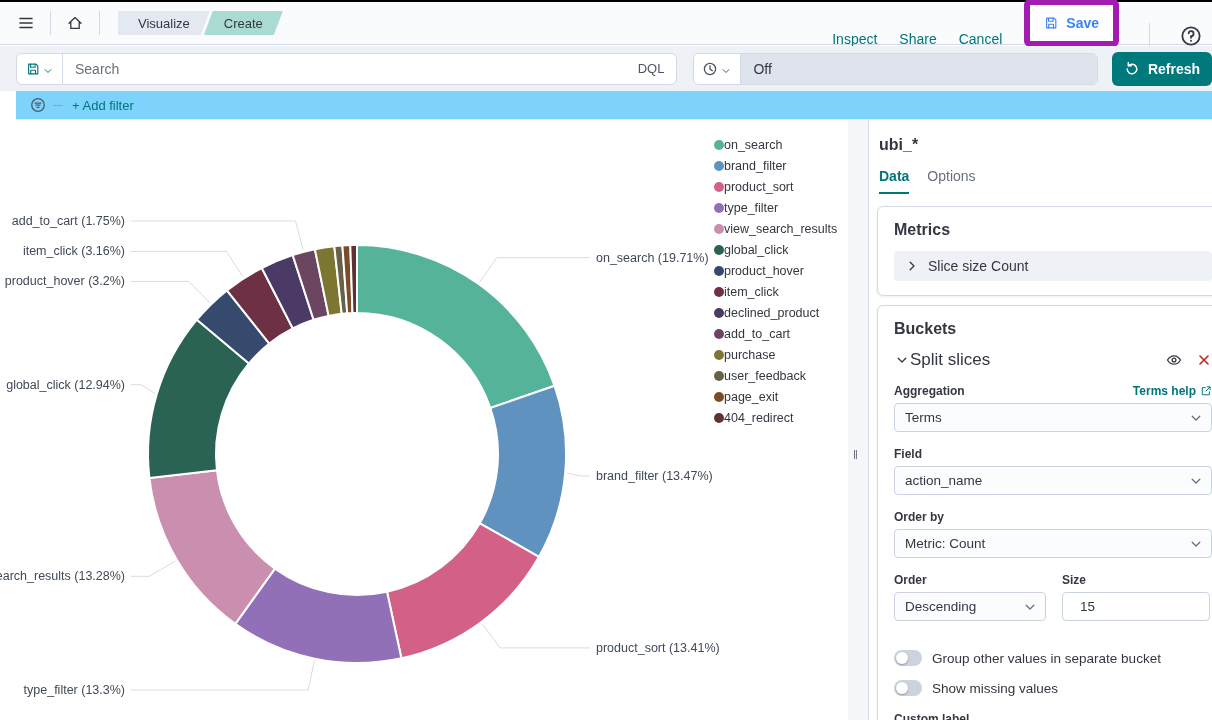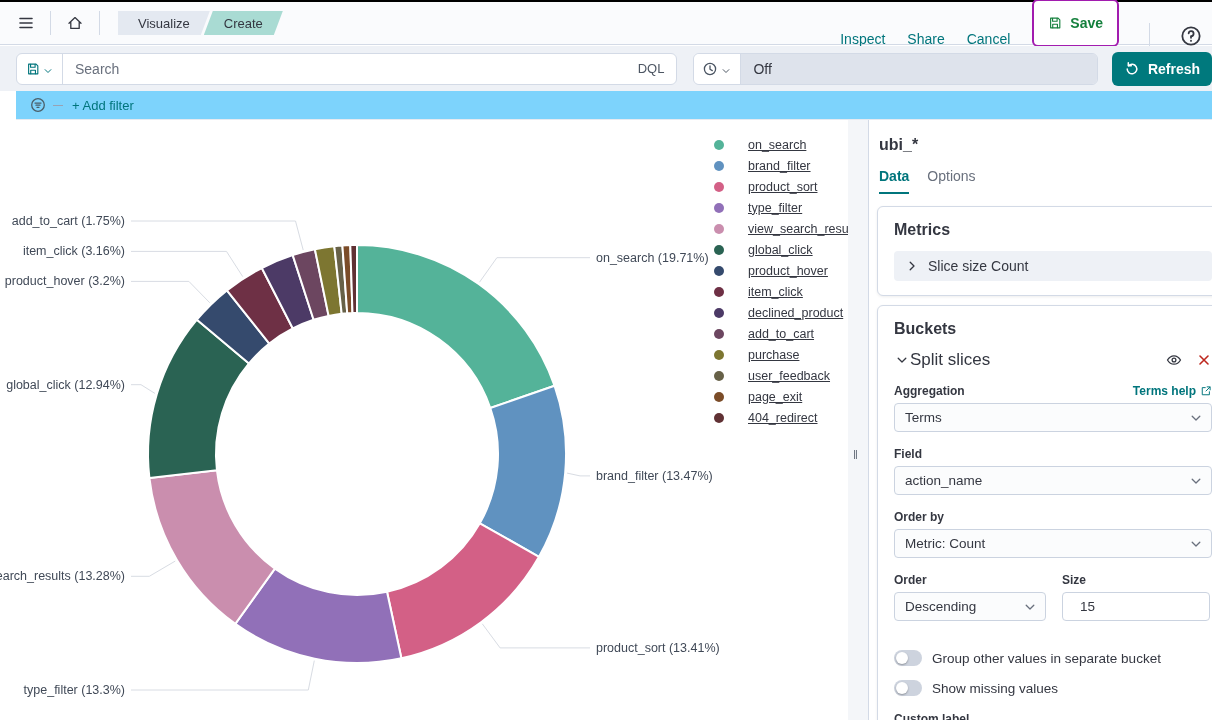--- a/index.html
+++ b/index.html
@@ -27,22 +27,22 @@
   .vsep { width:1px; height:24px; background:#d3dae6; margin:0 8px; }
   .crumbs { display:flex; align-items:flex-end; margin-left:10px; }
   .crumb { height:24px; display:flex; align-items:center; padding:0 20px;
     font-size:13px; color:#343741; margin-right:-6px;
     clip-path:polygon(0 0, 100% 0, calc(100% - 9px) 100%, 0 100%); }
   .crumb.first { background:#e4e9f1; }
   .crumb.last { background:#a9dbd3;
     clip-path:polygon(9px 0, 100% 0, calc(100% - 9px) 100%, 0 100%); }
   .nav-right { margin-left:auto; display:flex; align-items:flex-end; gap:22px; }
   .nav-link { color:#00757c; font-size:14px; cursor:pointer; }
-  .save-btn { display:flex; align-items:center; gap:8px; border:2px solid #a21caf;
-    color:#15803d; border-radius:6px; height:48px; padding:0 14px; font-size:14px;
+  .save-btn { display:flex; align-items:center; gap:8px; border:6px solid #a21caf;
+    color:#3b82f6; border-radius:6px; height:48px; padding:0 14px; font-size:14px;
     font-weight:bold; background:#fff; cursor:pointer; }
   .help-circle { width:22px; height:22px; color:#343741; margin-left:0; }
 
   
   .query-row { position:absolute; top:46px; left:0; width:100%; height:45px;
     background:#eef1f6; display:flex; align-items:center; padding:0 0 0 16px; }
   .search-wrap { width:680px; height:32px; background:#fff; border:1px solid #d3dae6;
     border-radius:6px; display:flex; align-items:center; overflow:hidden; }
   .savedq-seg { width:46px; height:100%; border-right:1px solid #d3dae6;
     display:flex; align-items:center; justify-content:center; gap:2px;
@@ -69,21 +69,21 @@
     align-items:center; padding:0 14px; }
   .filter-funnel { color:#4a5e68; cursor:pointer; }
   .filter-dash { width:10px; height:1px; background:#98a2b3; margin:0 9px 0 7px; }
   .add-filter { color:#00757c; font-size:13px; cursor:pointer; }
 
   
   .main { position:absolute; top:120px; left:0; width:100%; bottom:0; display:flex; }
   .chart-area { position:relative; width:848px; height:600px; background:#fff; flex:none; }
   #donut-svg { position:absolute; top:0; left:0; }
   .legend { position:absolute; left:714px; top:14px; list-style:none; }
-  .legend li { display:flex; align-items:center; gap:24px; height:21px; cursor:pointer;text-decoration:underline; }
+  .legend li { display:flex; align-items:center; gap:0; height:21px; cursor:pointer; }
   .legend .dot { width:10px; height:10px; border-radius:50%; flex:none; }
   .legend .lbl { font-size:12.5px; color:#343741; white-space:nowrap; }
 
   .gutter { width:21px; flex:none; background:#f4f6f9; border-right:1px solid #d3dae6;
     position:relative; }
   .grab { position:absolute; top:328px; left:5px; color:#69707d; font-size:12px;
     letter-spacing:1px; cursor:col-resize; }
 
   
   .panel { flex:1; background:#fff; padding:8px 0 0 8px; overflow:hidden; }

